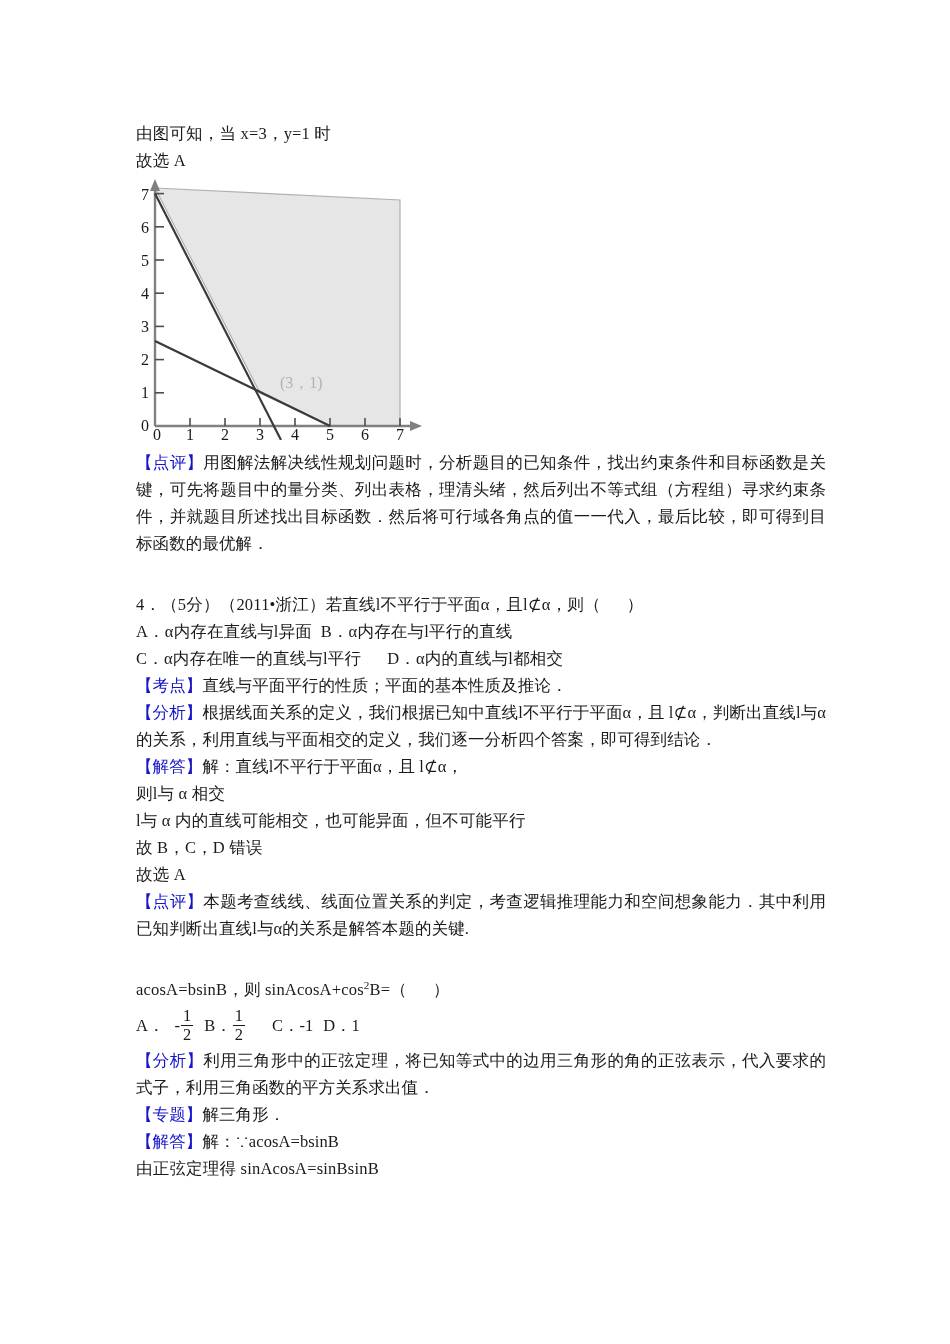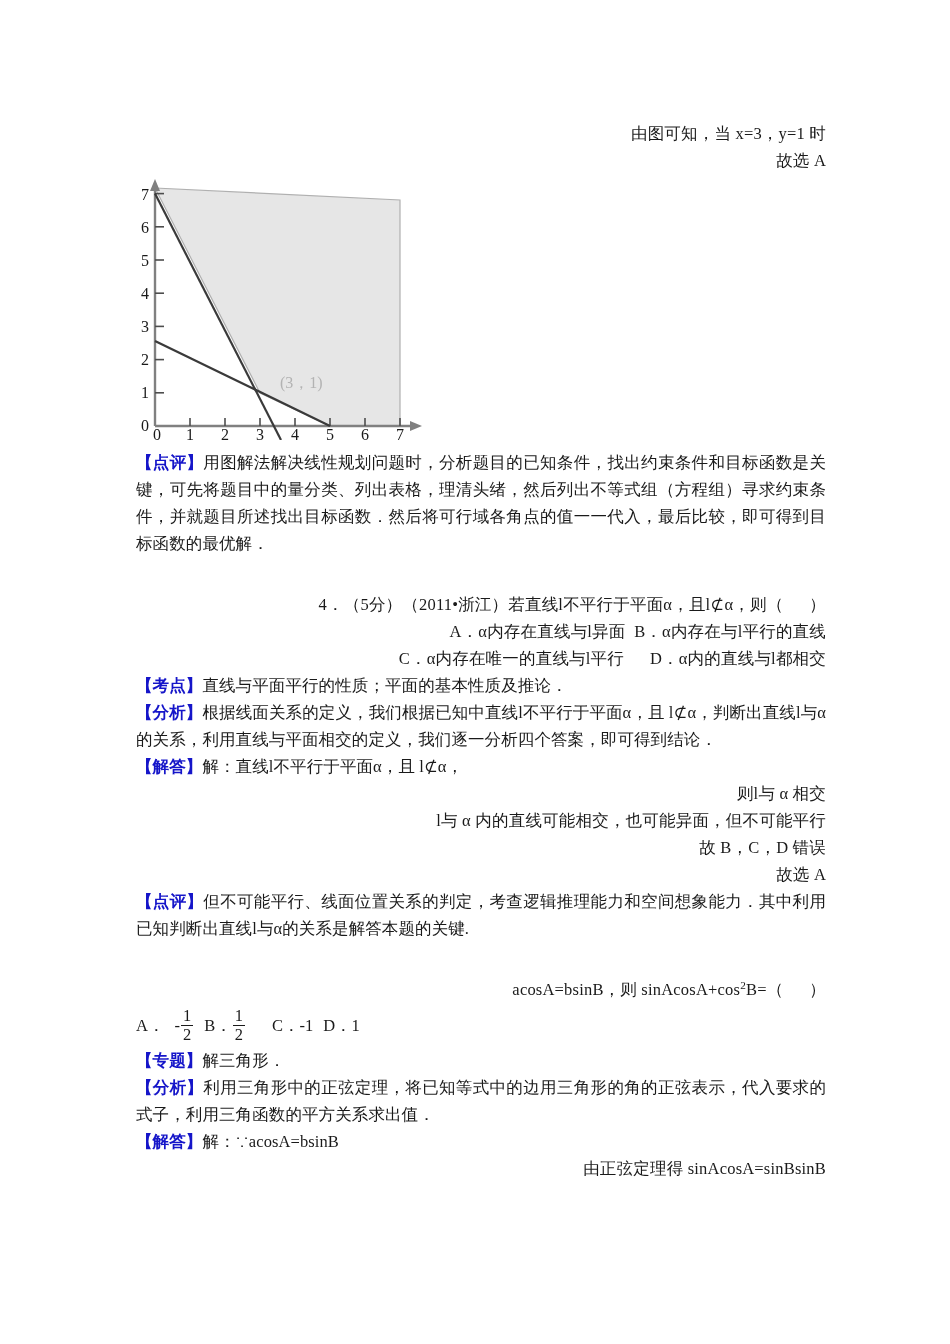--- a/index.html
+++ b/index.html
@@ -25,32 +25,31 @@
     position: absolute;
     left: 136px;
     top: 120px;
     width: 690px;
   }
   .line {
     font-size: 16.5px;
     line-height: 27px;
     letter-spacing: 0.2px;
     white-space: pre-wrap;
-    text-align: right;
   }
   .para {
     font-size: 16.5px;
     line-height: 27px;
     letter-spacing: 0.1px;
     text-align: justify;
     text-justify: inter-ideograph;
   }
   .tag {
     color: #1515c9;
-    font-weight: 700;
+    font-weight: 400;
   }
   .gap-sm { height: 9px; }
   .gap-lg { height: 34px; }
 
   
   .chart-wrap {
     position: relative;
     width: 290px;
     height: 262px;
     margin-left: 2px;
@@ -169,21 +168,21 @@
 
 
     <div class="para"><span class="tag">【分析】</span><span>根据线面关系的定义，我们根据已知中直线l不平行于平面α，且 l⊄α，判断出直线l与α的关系，利用直线与平面相交的定义，我们逐一分析四个答案，即可得到结论．</span></div>
 
     <div class="para"><span class="tag">【解答】</span><span>解：直线l不平行于平面α，且 l⊄α，</span></div>
     <div class="line">则l与 α 相交</div>
     <div class="line">l与 α 内的直线可能相交，也可能异面，但不可能平行</div>
     <div class="line">故 B，C，D 错误</div>
     <div class="line">故选 A</div>
 
-    <div class="para"><span class="tag">【点评】</span><span>但不可能平行、线面位置关系的判定，考查逻辑推理能力和空间想象能力．其中利用已知判断出直线l与α的关系是解答本题的关键.</span></div>
+    <div class="para"><span class="tag">【点评】</span><span>本题考查线线、线面位置关系的判定，考查逻辑推理能力和空间想象能力．其中利用已知判断出直线l与α的关系是解答本题的关键.</span></div>
 
     <div class="gap-lg"></div>
 
     <div class="line"><span>acosA=bsinB，则 sinAcosA+cos</span><sup>2</sup><span>B=（      ）</span></div>
 
     <div class="opt-row">
       <span>A．</span>
       <span class="sp"></span>
       <span>-</span>
       <span class="frac">
@@ -196,21 +195,21 @@
         <span class="num">1</span>
         <span class="den">2</span>
       </span>
       <span class="sp-wide"></span>
       <span>C．-1</span>
       <span class="sp"></span>
       <span>D．1</span>
     </div>
 
 
+    <div class="para"><span class="tag">【分析】</span><span>利用三角形中的正弦定理，将已知等式中的边用三角形的角的正弦表示，代入要求的式子，利用三角函数的平方关系求出值．</span></div>
+
     <div class="para"><span class="tag">【专题】</span><span>解三角形．</span></div>
-
-    <div class="para"><span class="tag">【分析】</span><span>利用三角形中的正弦定理，将已知等式中的边用三角形的角的正弦表示，代入要求的式子，利用三角函数的平方关系求出值．</span></div>
 
     <div class="para"><span class="tag">【解答】</span><span>解：∵acosA=bsinB</span></div>
     <div class="line">由正弦定理得 sinAcosA=sinBsinB</div>
 
   </div>
 </div>
 
 </body></html>

